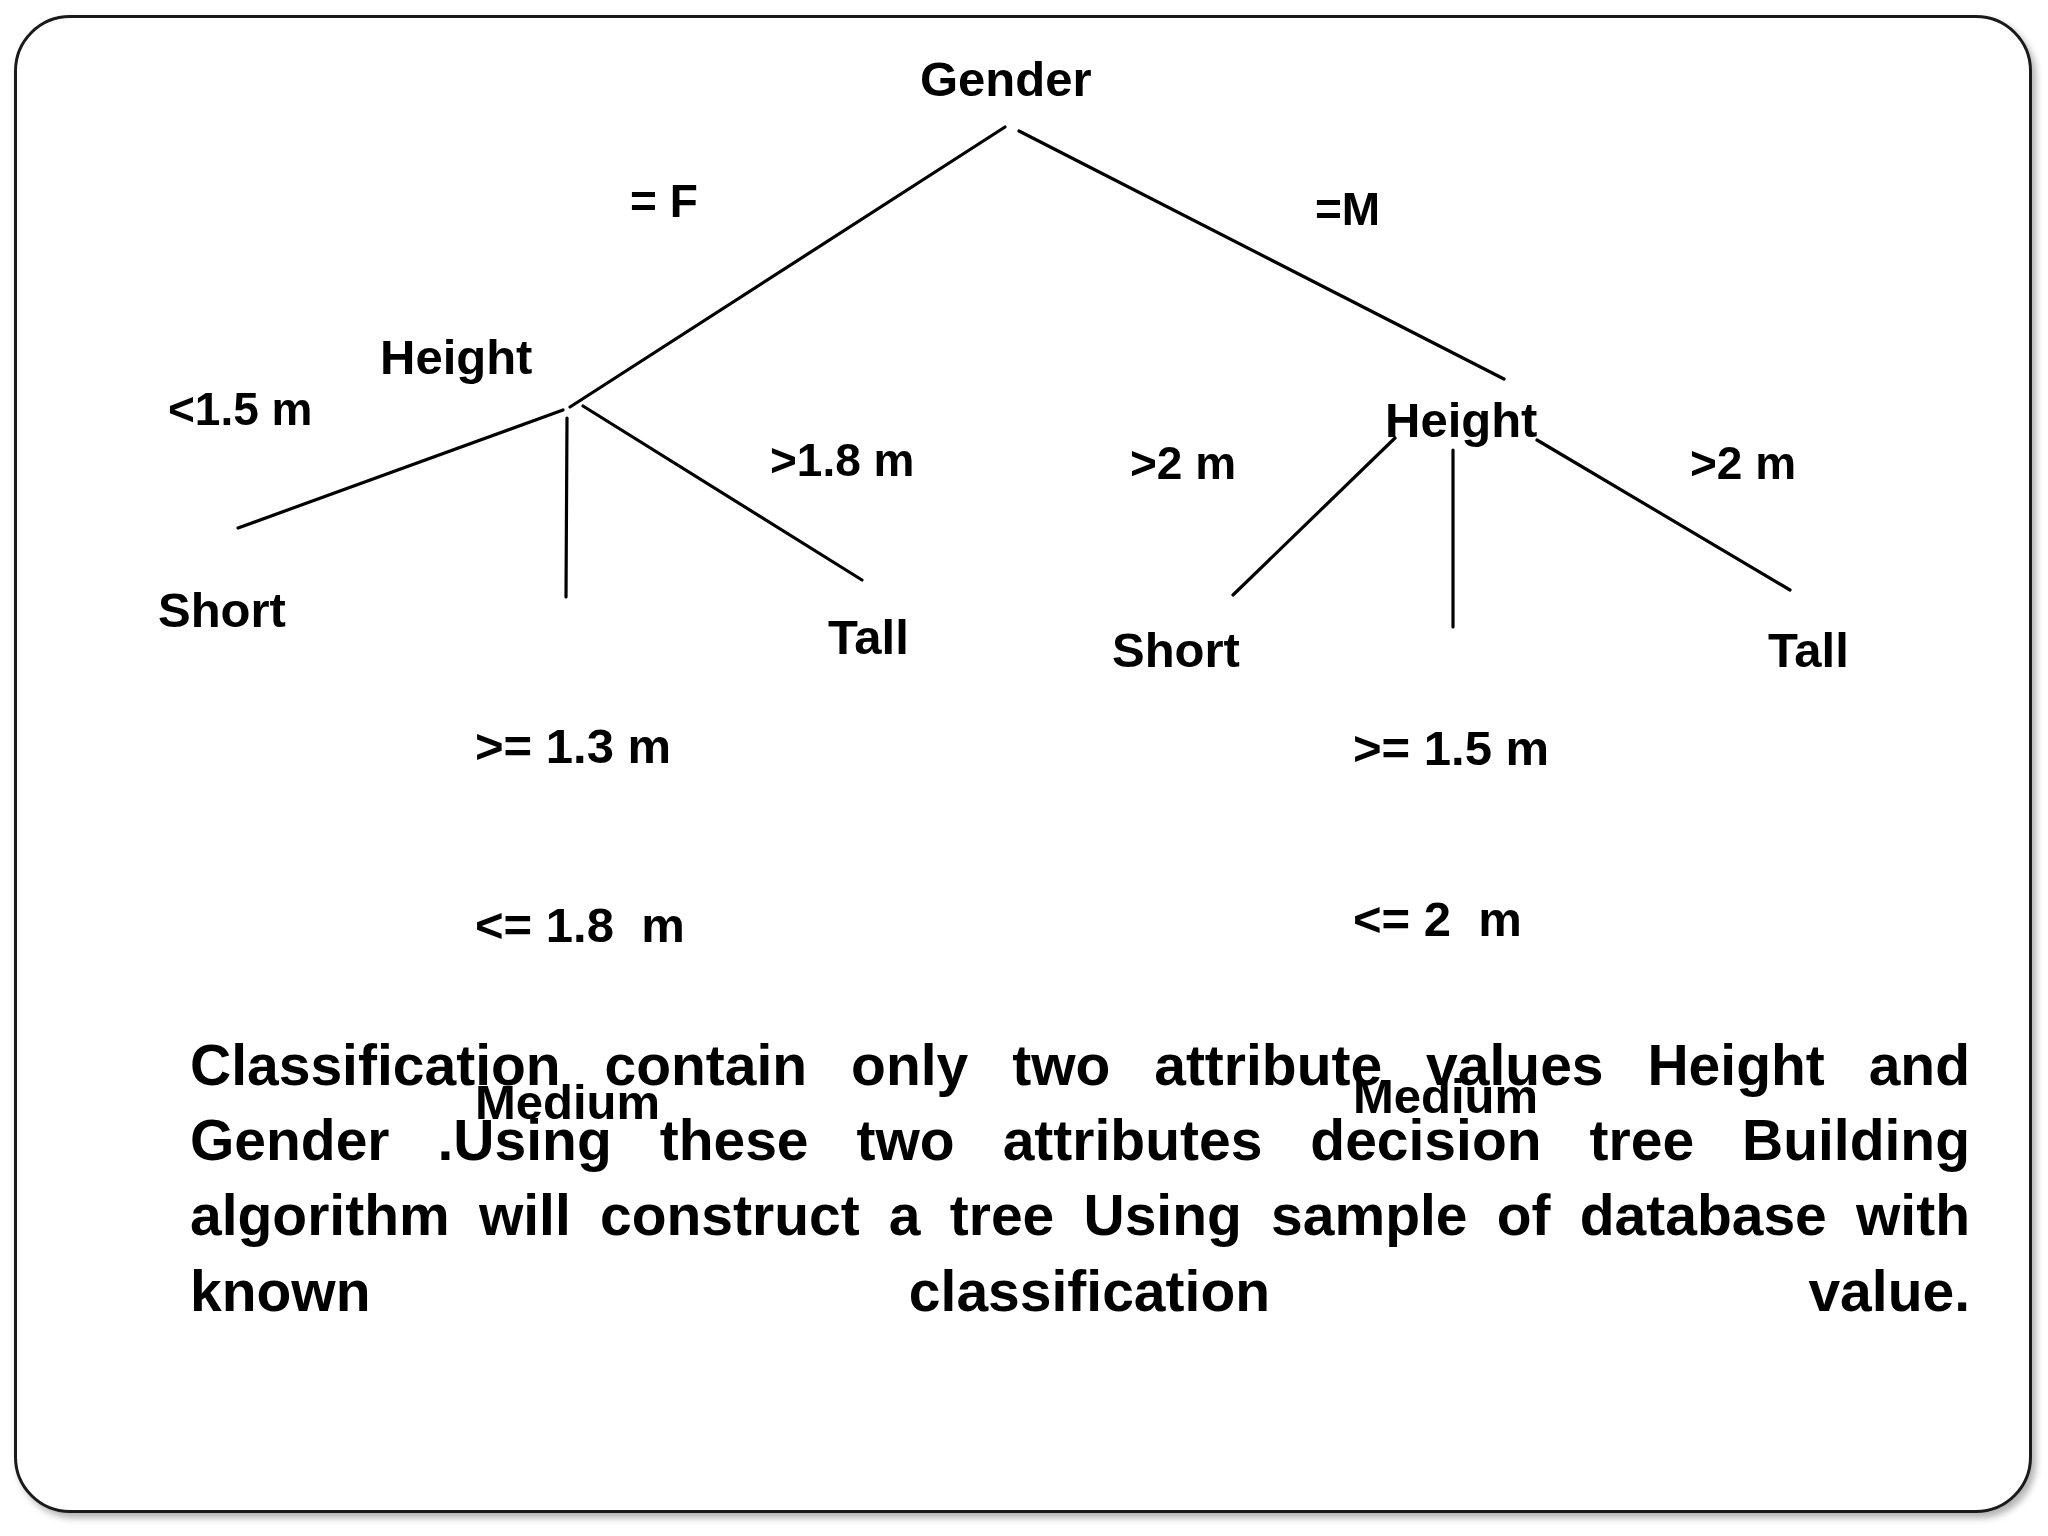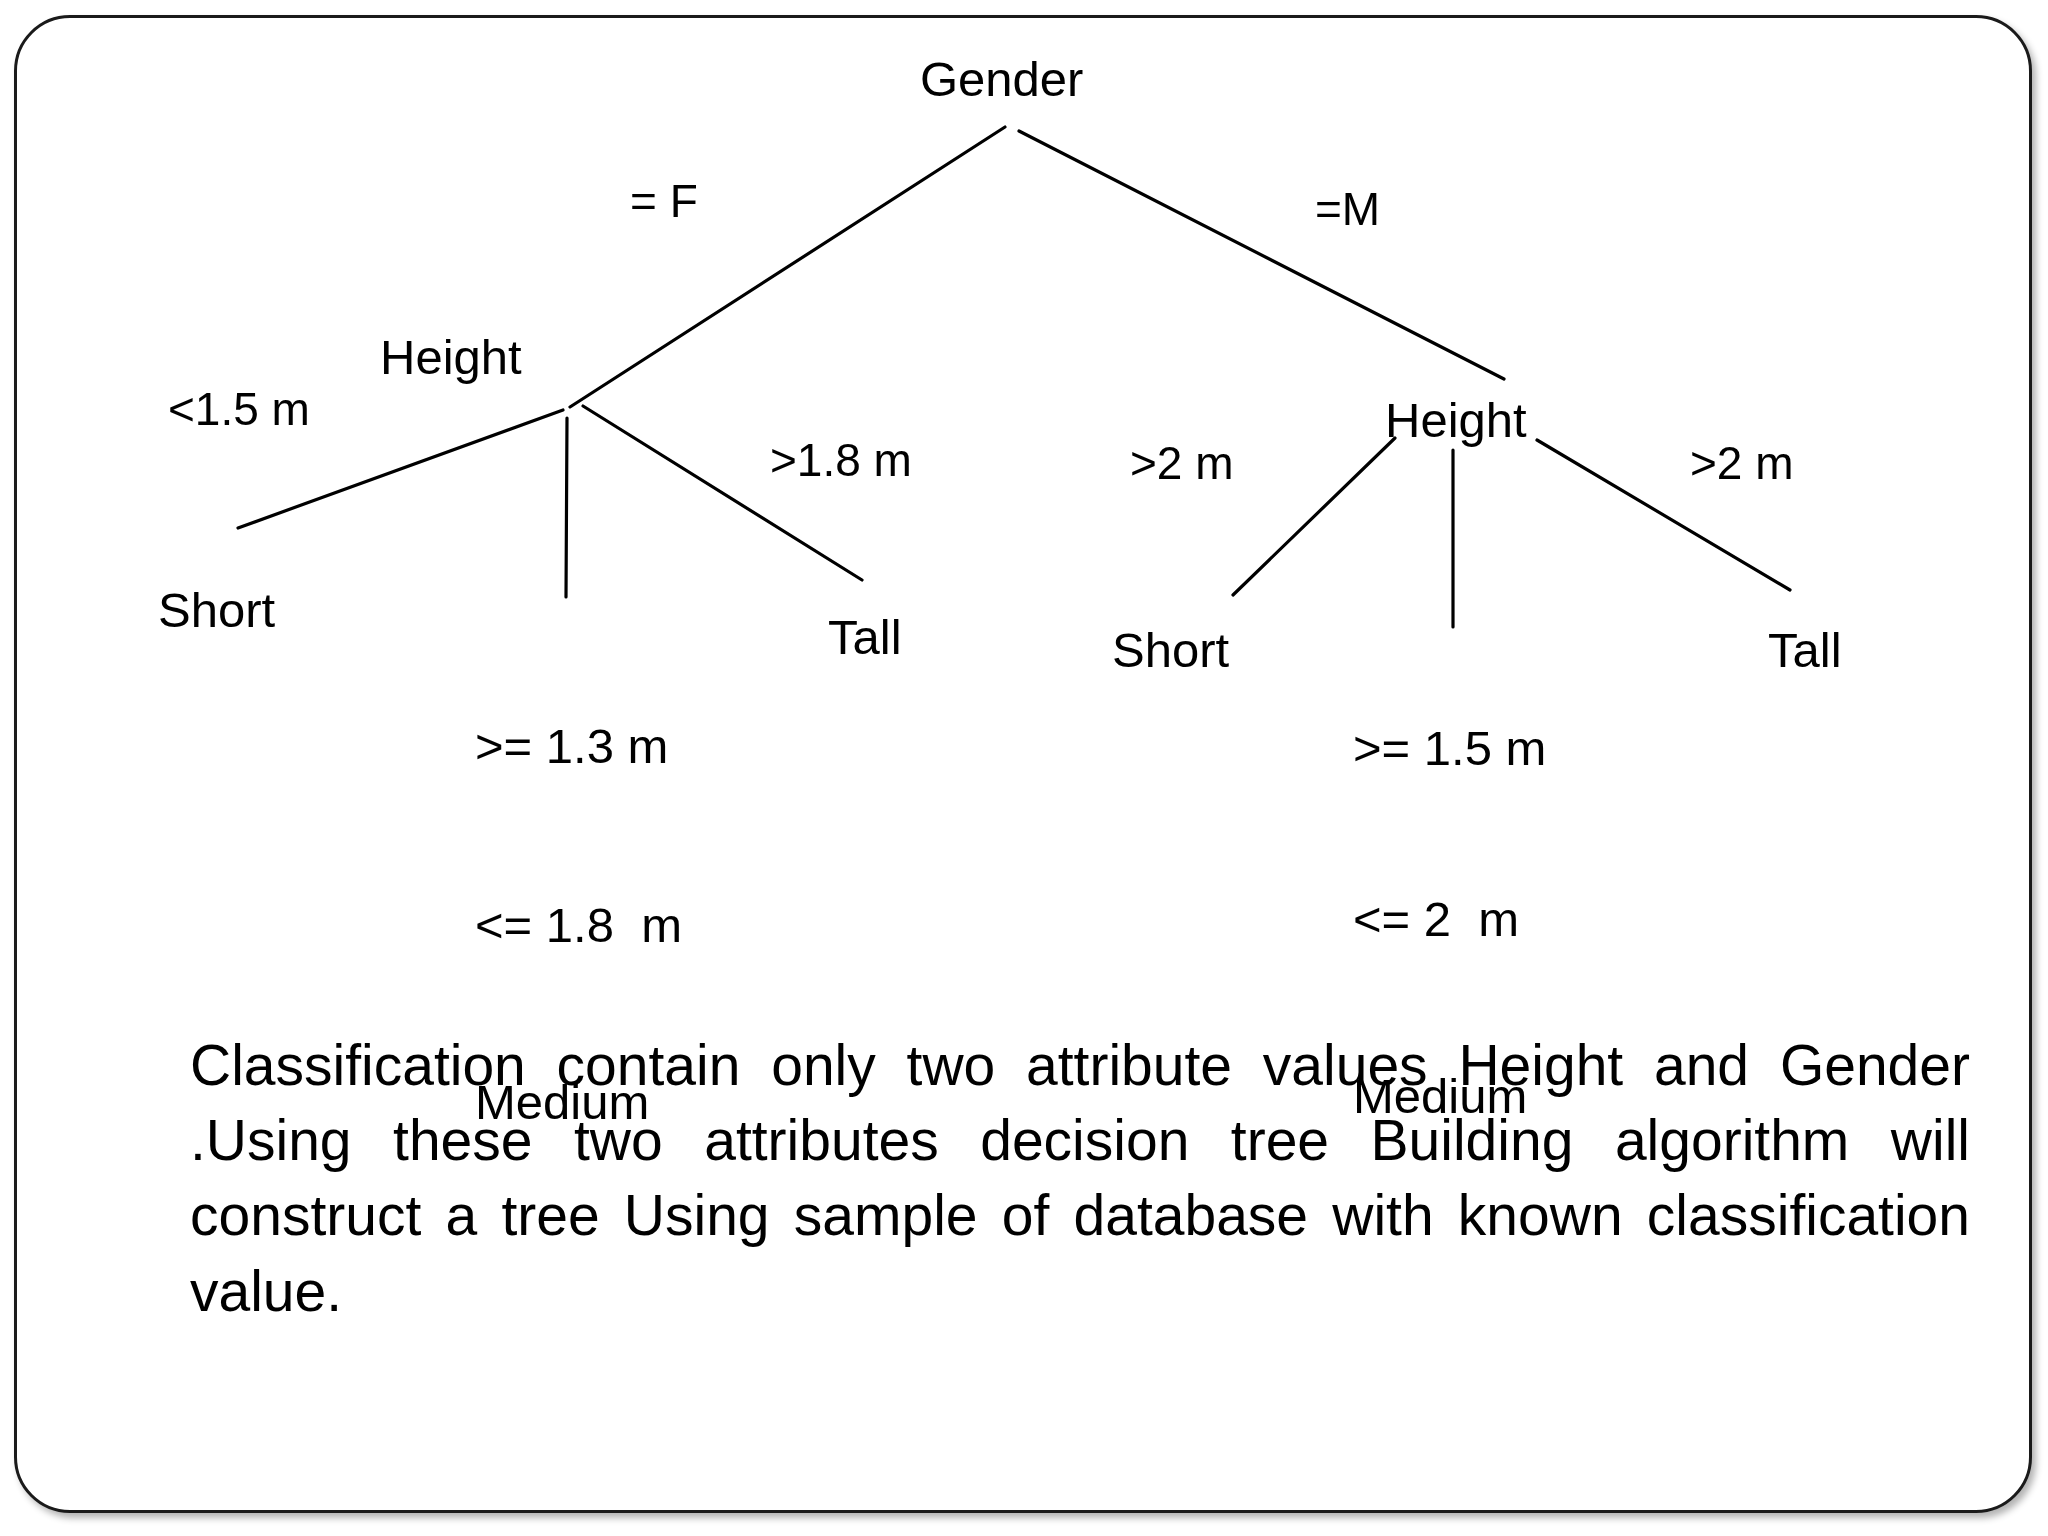--- a/index.html
+++ b/index.html
@@ -14,20 +14,21 @@
     font-family: "Liberation Sans", sans-serif;
     color: #000000;
   }
   #slide {
     position: absolute;
     left: 0;
     top: 0;
     width: 2048px;
     height: 1536px;
     background: #ffffff;
+    font-weight: bold;
   }
   #slide-frame {
     position: absolute;
     left: 14px;
     top: 15px;
     width: 2018px;
     height: 1498px;
     border: 3px solid #1a1a1a;
     border-radius: 56px;
     background: #ffffff;

